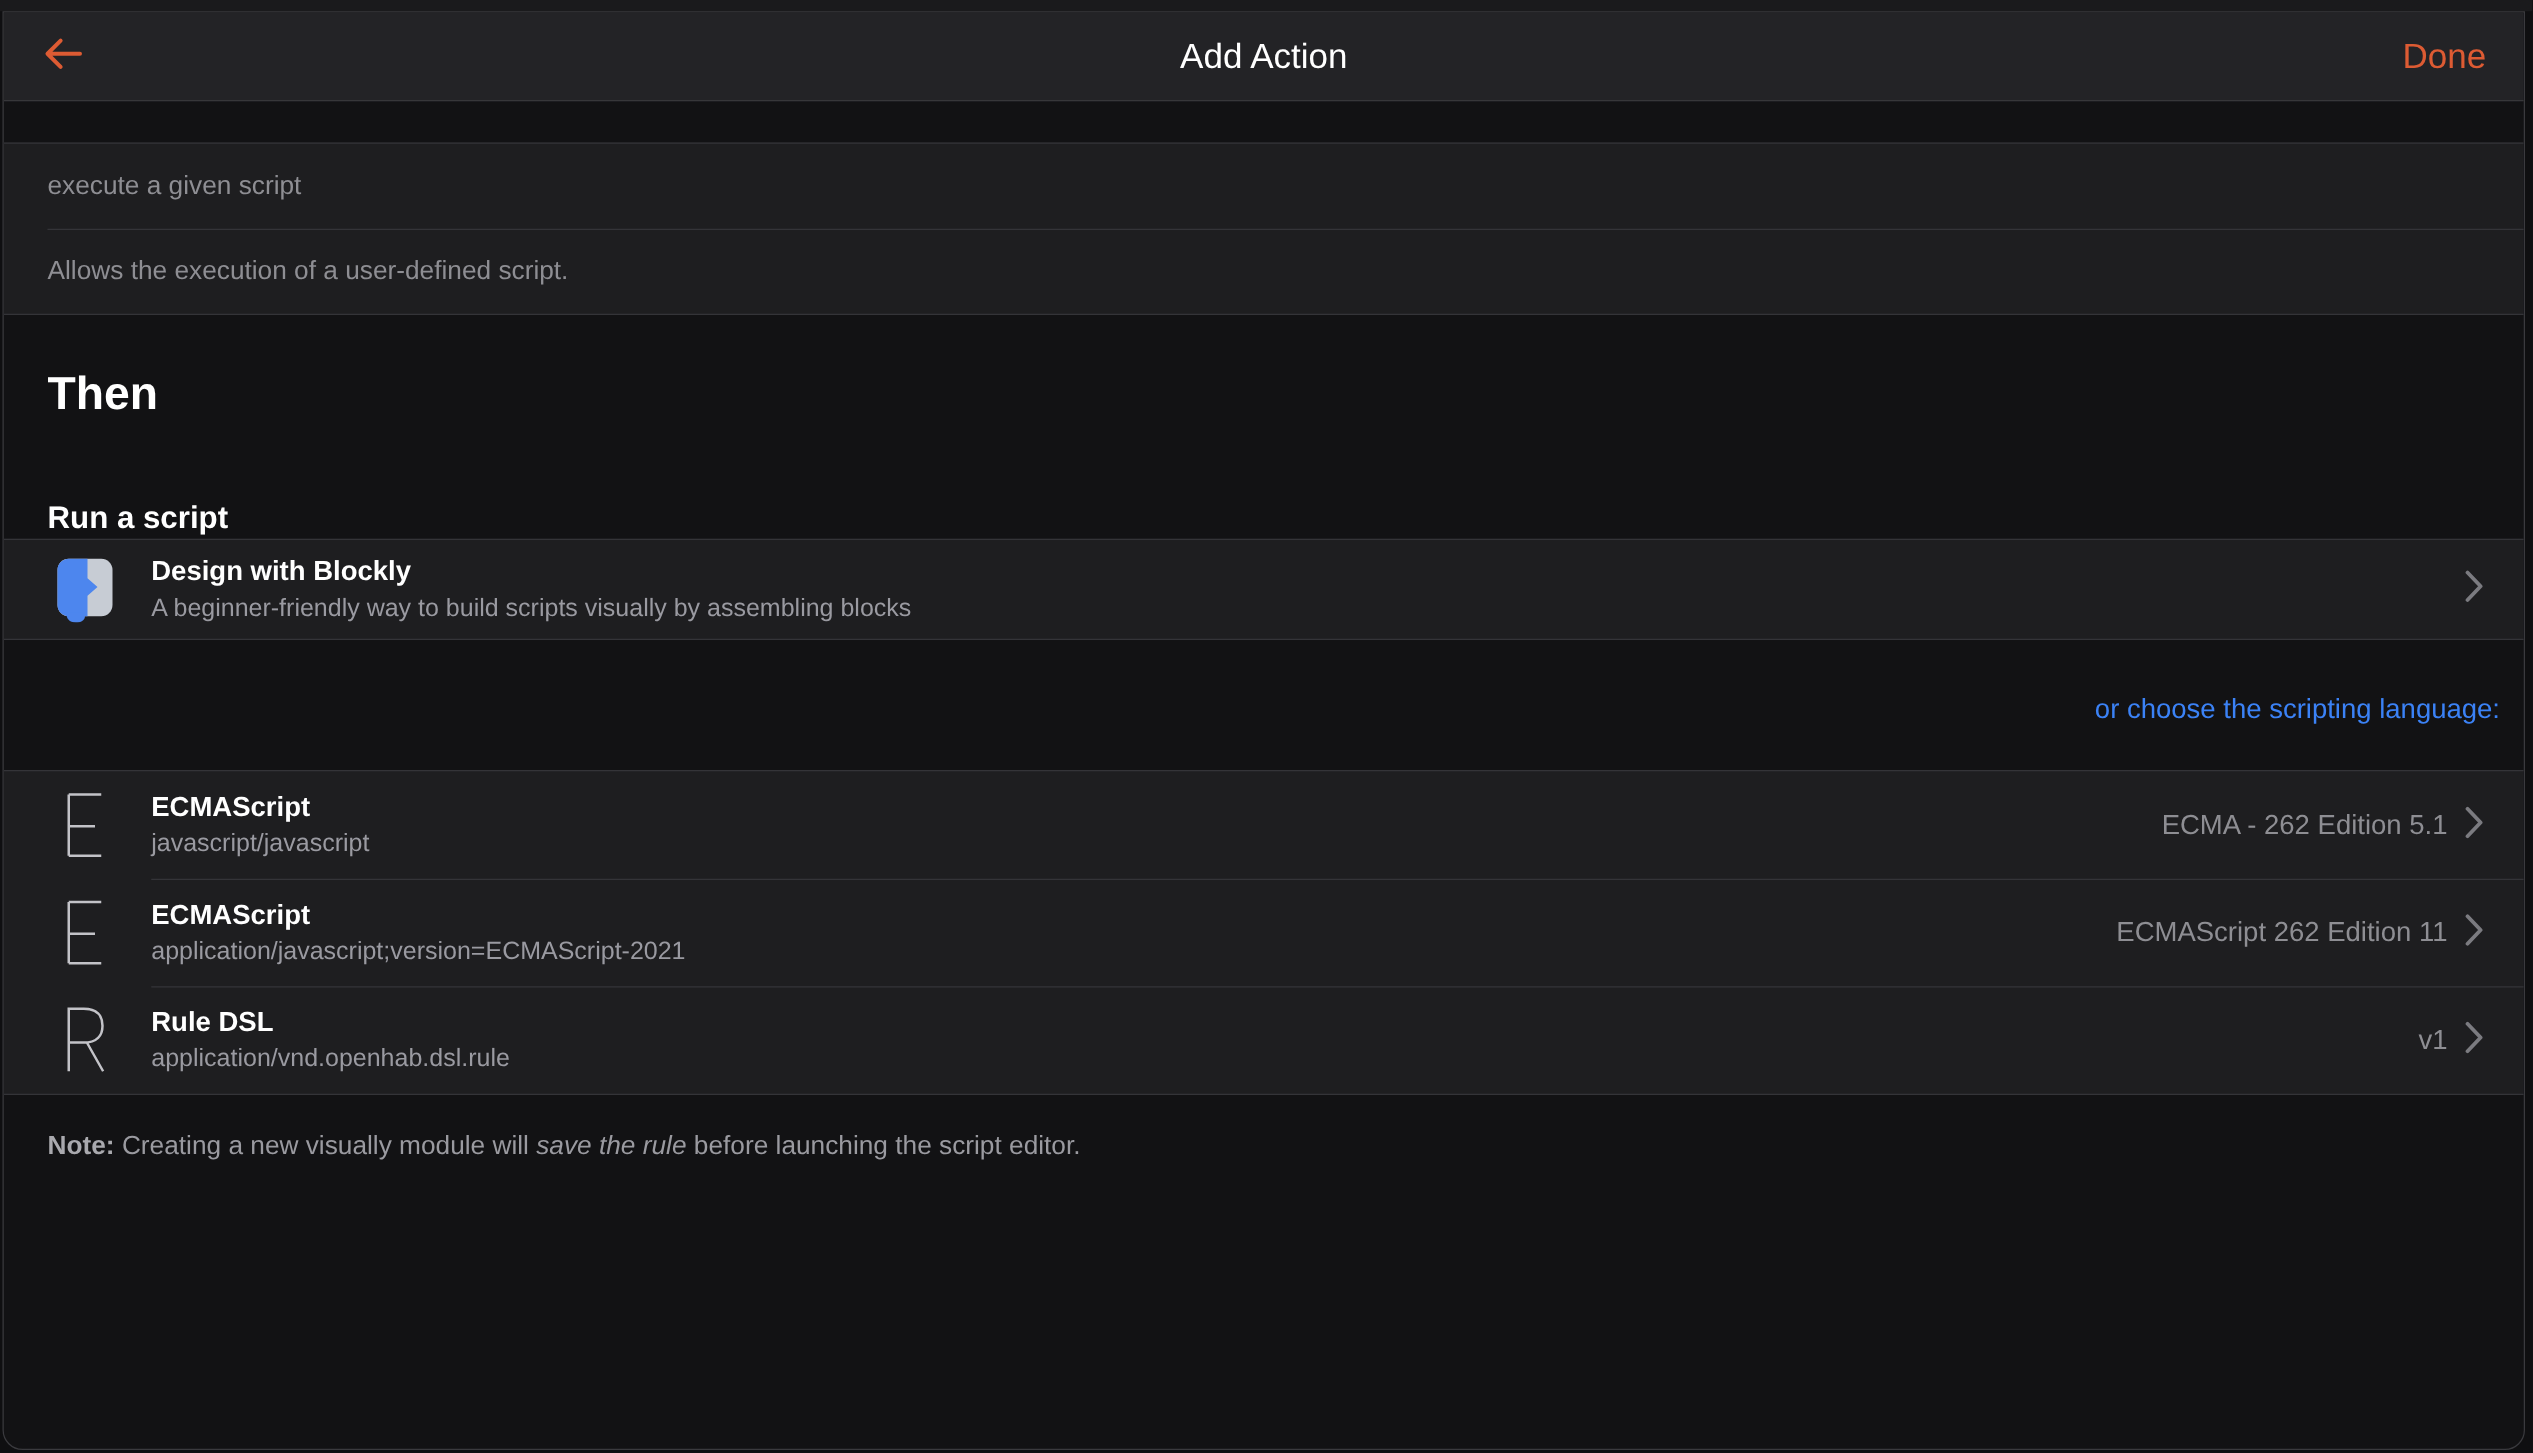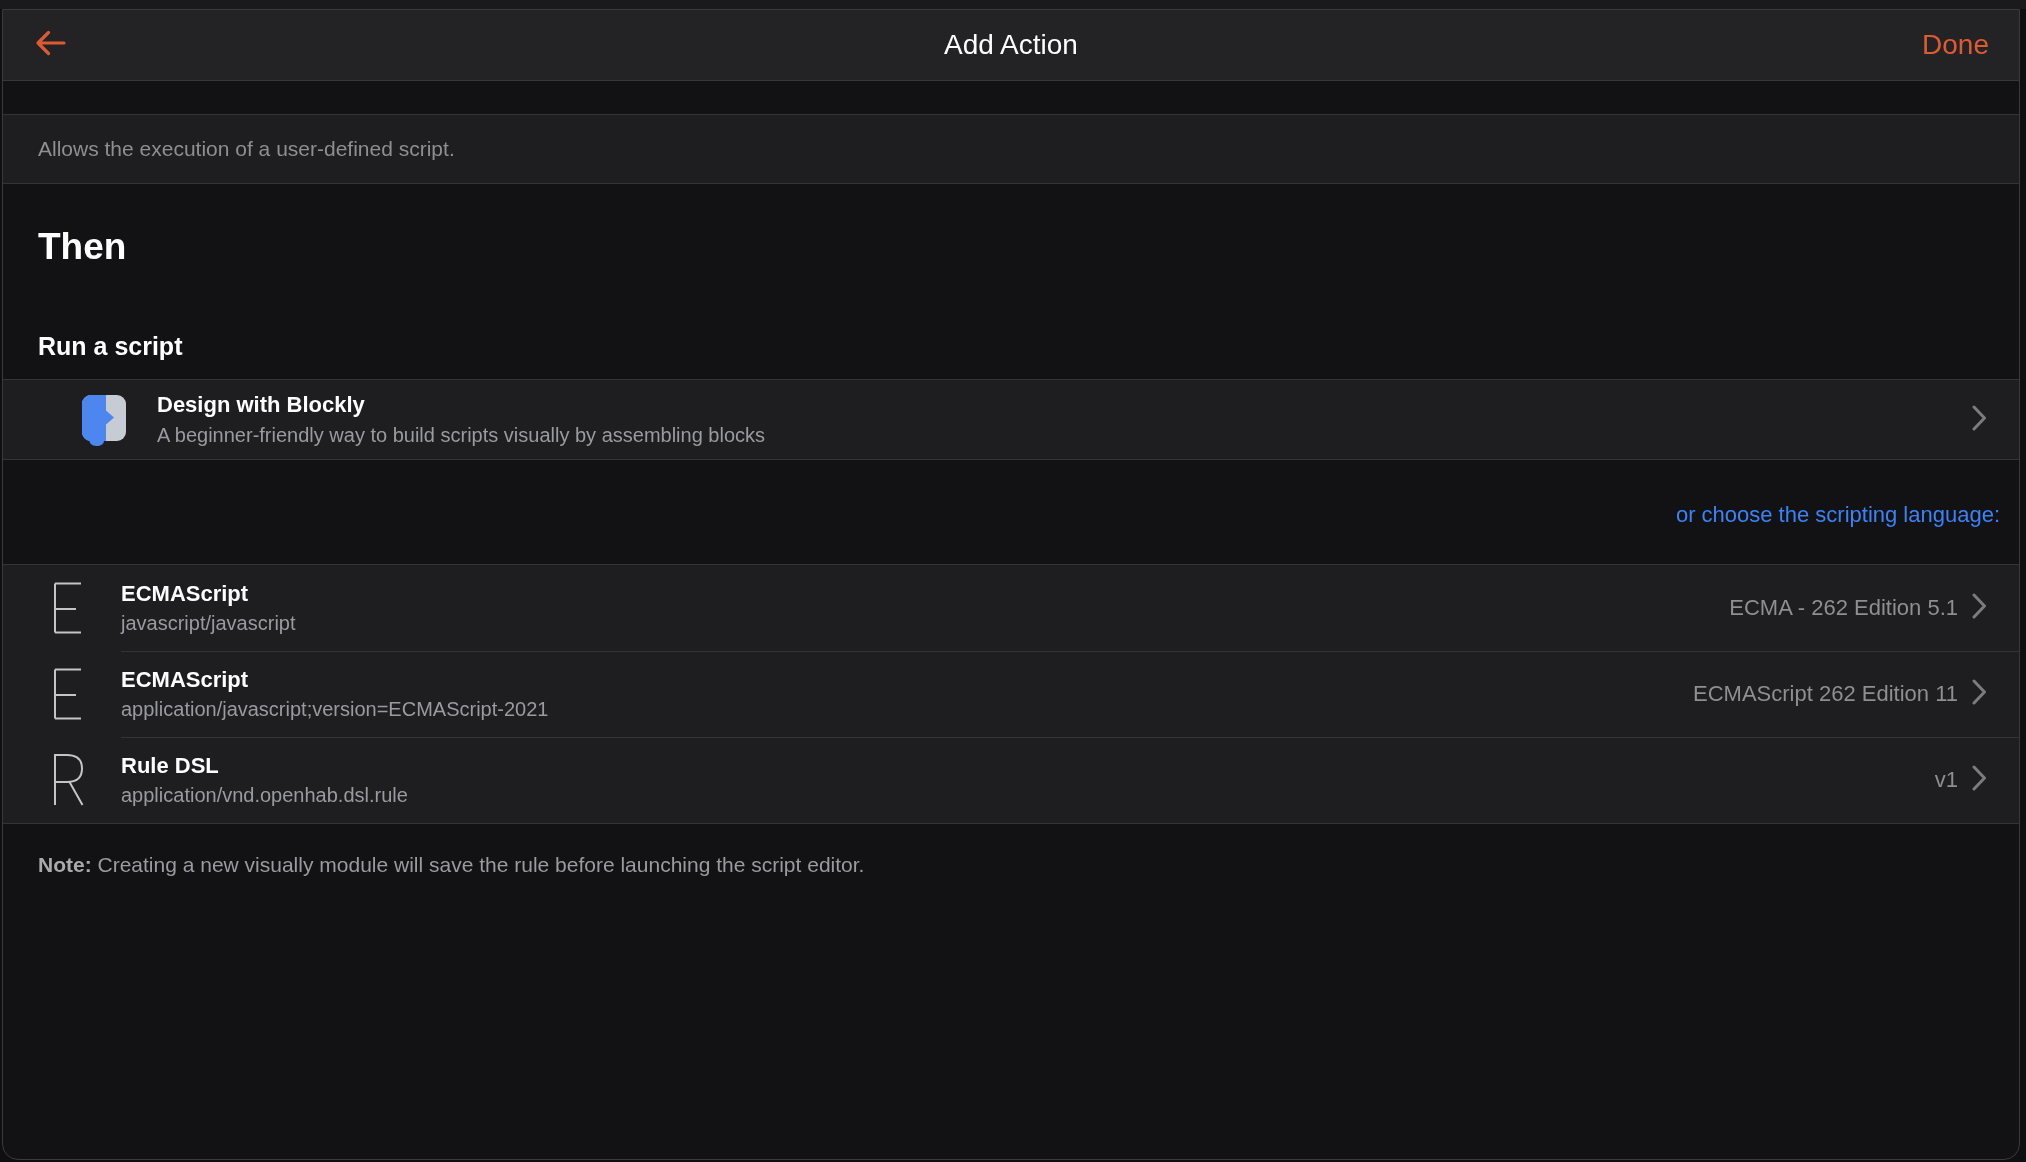--- a/index.html
+++ b/index.html
@@ -64,21 +64,21 @@
   .icon-wrap { width:46px; flex:none; display:flex; justify-content:center; align-items:center; margin-right:30px; }
   .texts { flex:1; min-width:0; }
   .item-title { color:#ffffff; font-size:22px; font-weight:700; line-height:1.4; }
   .item-subtitle { color:#9a9aa1; font-size:20px; line-height:1.4; }
   .after { color:#8e8e93; font-size:22px; margin-right:14px; white-space:nowrap; }
   .blockly-row { height:79px; }
   .lang-row { height:86px; }
 
   .note { margin:26px 35px 0; color:#9a9aa0; font-size:21px; line-height:1.45; }
   .note .b { font-weight:700; color:#a9a9ae; }
-  .note .i { }
+  .note .i { font-style:italic; }
 </style>
 </head>
 <body>
 
 <div class="top-strip"></div>
 
 <div class="popup">
 
   <div class="navbar">
     <div class="back-btn">
@@ -86,27 +86,28 @@
         <svg width="34" height="30" viewBox="0 0 34 30">
           <path d="M31 15 H5 M15.5 4.5 L5 15 L15.5 25.5" fill="none" stroke="#dd5b33" stroke-width="3.2" stroke-linecap="round" stroke-linejoin="round"></path>
         </svg>
       </span>
     </div>
     <div class="nav-title">Add Action</div>
     <div class="done-btn">Done</div>
   </div>
 
   <div class="list" style="margin-top:33px;">
+    <div class="simple-item">execute a given script</div>
     <div class="simple-item">Allows the execution of a user-defined script.</div>
   </div>
 
   <div class="block-title-large">Then</div>
   <div class="block-title">Run a script</div>
 
-  <div class="list" style="margin-top:18px;padding-left:36px;">
+  <div class="list" style="margin-top:2px;">
     <div class="media-item blockly-row">
       <div class="icon-wrap">
         <svg width="46" height="52" viewBox="0 0 46 52">
           <rect x="1" y="1" width="44" height="46" rx="9" fill="#c7ccd4"></rect>
           <path d="M10 1 H25 V16.5 L33 23.5 L25 30.5 V47 H10 C5 47 1 43 1 38 V10 C1 5 5 1 10 1 Z" fill="#4d86ee"></path>
           <path d="M8 44 H23 V46.5 C23 50.5 19.5 52 15.5 52 C10.5 52 8 49 8 44 Z" fill="#4d86ee"></path>
         </svg>
       </div>
       <div class="texts">
         <div class="item-title">Design with Blockly</div>

